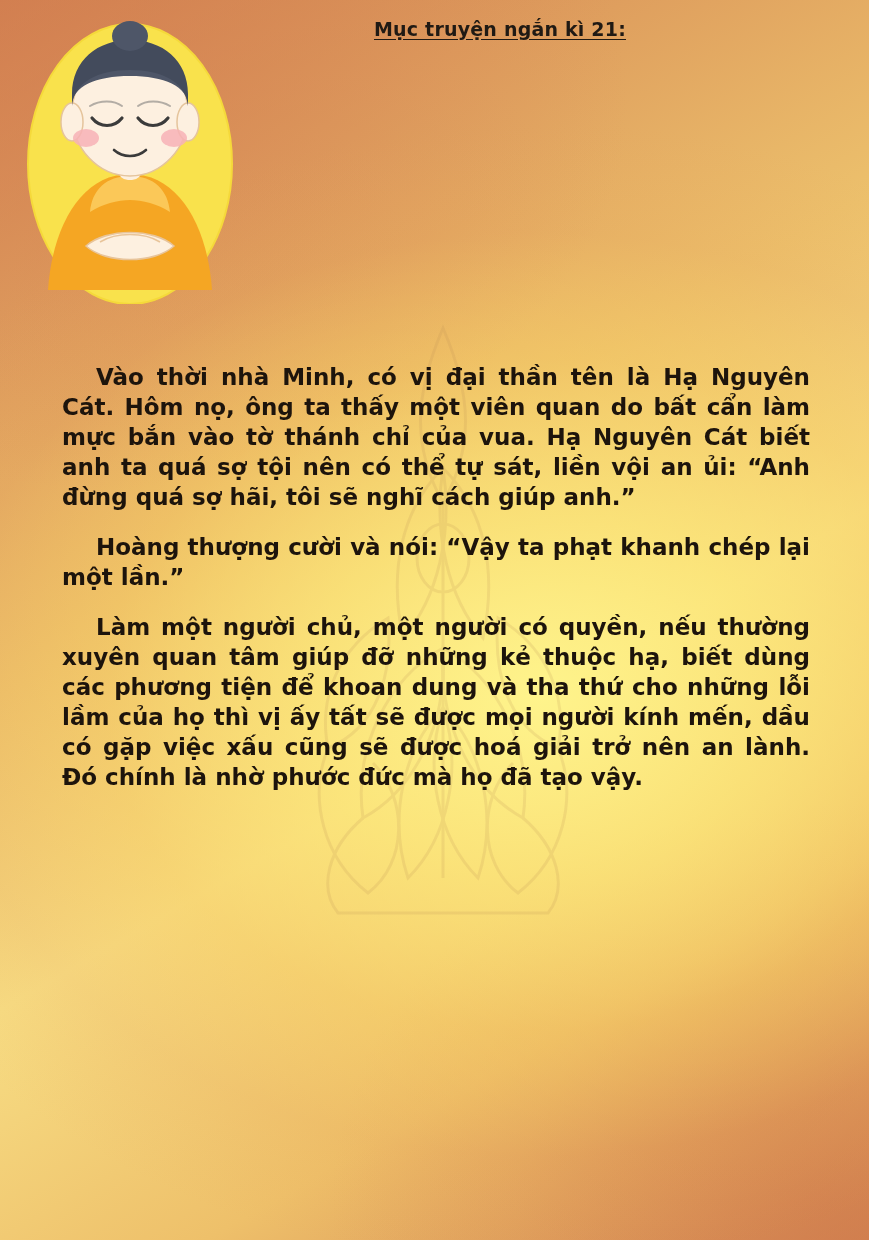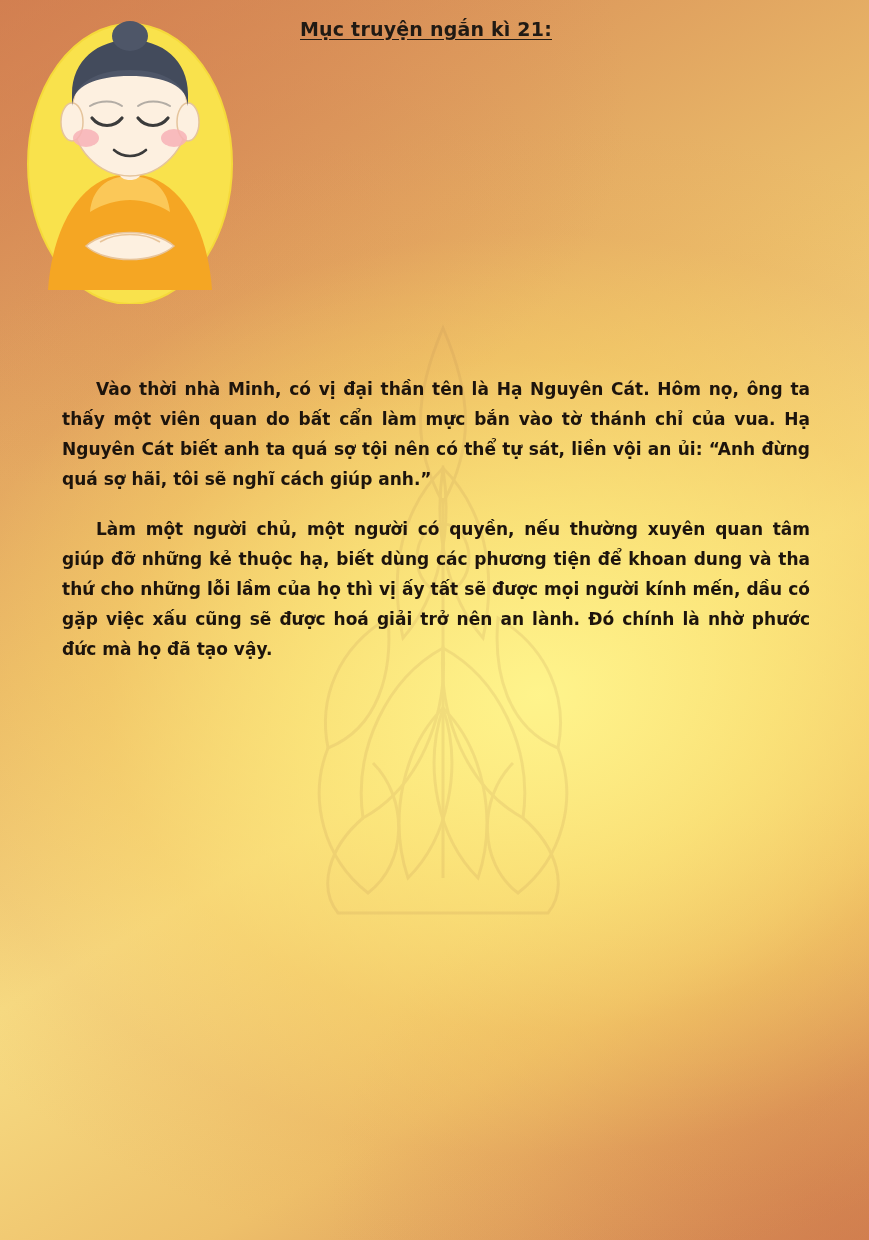--- a/index.html
+++ b/index.html
@@ -45,21 +45,21 @@
     width: 232px;
     height: 290px;
   }
 
   
   .kicker {
     position: absolute;
     left: 300px;
     top: 18px;
     width: 400px;
-    text-align: left;
+    text-align: center;
     font-family: "DejaVu Sans", sans-serif;
     font-weight: bold;
     font-size: 19px;
     color: #201a14;
     text-decoration: underline;
     text-underline-offset: 3px;
     letter-spacing: 0.2px;
   }
 
   .headline {
@@ -77,24 +77,24 @@
   }
 
   
   .body-copy {
     position: absolute;
     left: 62px;
     top: 362px;
     width: 748px;
   }
   .para {
-    margin: 12px 0 20px 0;
+    margin: 0 0 20px 0;
     text-indent: 34px;
     font-family: "DejaVu Sans", sans-serif;
-    font-size: 17px;
+    font-size: 23px;
     line-height: 30px;
     color: #1d140c;
     text-align: justify;
     font-weight: 600;
   }
   .para:last-child { margin-bottom: 0; }
 </style>
 </head>
 <body>
 
@@ -152,16 +152,17 @@
     <ellipse cx="160" cy="124" rx="13" ry="9" fill="#f7b2b6" opacity="0.85"></ellipse>
 
     <path d="M100 136 C109 144 123 144 132 136" fill="none" stroke="#3b3b3b" stroke-width="2.6" stroke-linecap="round"></path>
   </svg>
 
   <div class="kicker">Mục truyện ngắn kì 21:</div>
 
 
   <div class="body-copy">
     <p class="para">Vào thời nhà Minh, có vị đại thần tên là Hạ Nguyên Cát. Hôm nọ, ông ta thấy một viên quan do bất cẩn làm mực bắn vào tờ thánh chỉ của vua. Hạ Nguyên Cát biết anh ta quá sợ tội nên có thể tự sát, liền vội an ủi: “Anh đừng quá sợ hãi, tôi sẽ nghĩ cách giúp anh.”</p>
+    <p class="para">Hoàng thượng cười và nói: “Vậy ta phạt khanh chép lại một lần.”</p>
     <p class="para">Làm một người chủ, một người có quyền, nếu thường xuyên quan tâm giúp đỡ những kẻ thuộc hạ, biết dùng các phương tiện để khoan dung và tha thứ cho những lỗi lầm của họ thì vị ấy tất sẽ được mọi người kính mến, dầu có gặp việc xấu cũng sẽ được hoá giải trở nên an lành. Đó chính là nhờ phước đức mà họ đã tạo vậy.</p>
   </div>
 
 </div>
 
 </body></html>

